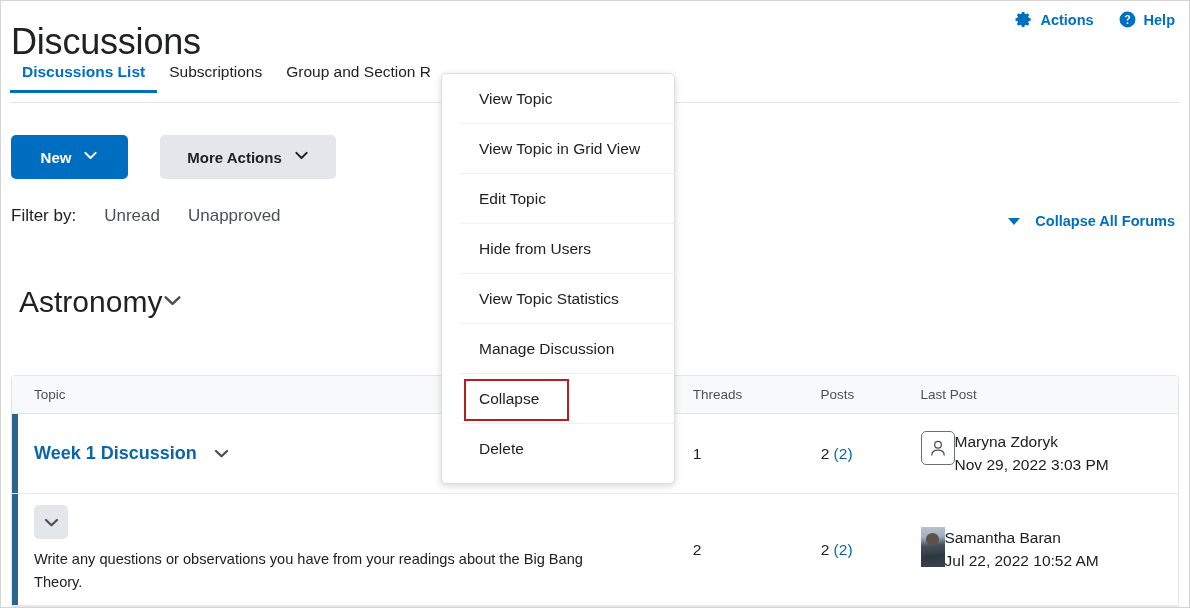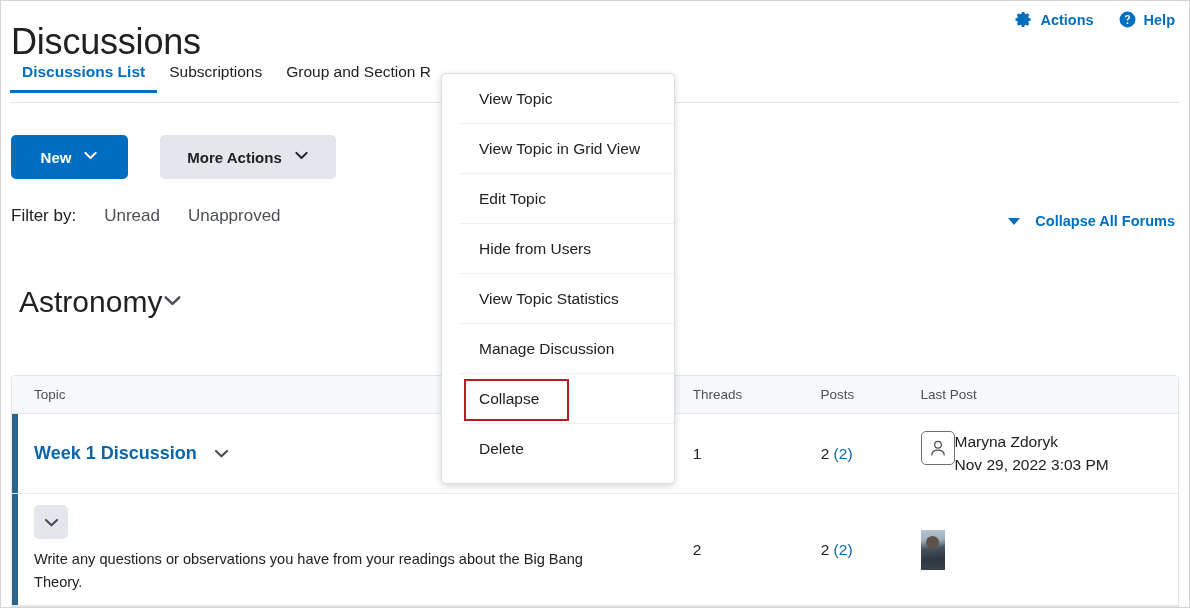--- a/index.html
+++ b/index.html
@@ -334,20 +334,24 @@
         <div class="topic-desc">Write any questions or observations you have from your readings about the Big Bang Theory.</div>
       </div>
       <div class="cell c-thread num">2</div>
       <div class="cell c-posts num">
         <span>2</span>
         <span class="paren">(2)</span>
       </div>
       <div class="cell c-last" style="padding-left:0;">
         <div class="lastpost">
           <span class="avatar-photo"></span>
+          <span class="lp-text">
+            <div class="lp-name">Samantha Baran</div>
+            <div class="lp-date">Jul 22, 2022 10:52 AM</div>
+          </span>
         </div>
       </div>
     </div>
 
   </div>
 
   <div id="context-menu">
     <div class="menu-item">
       <span>View Topic</span>
     </div>

